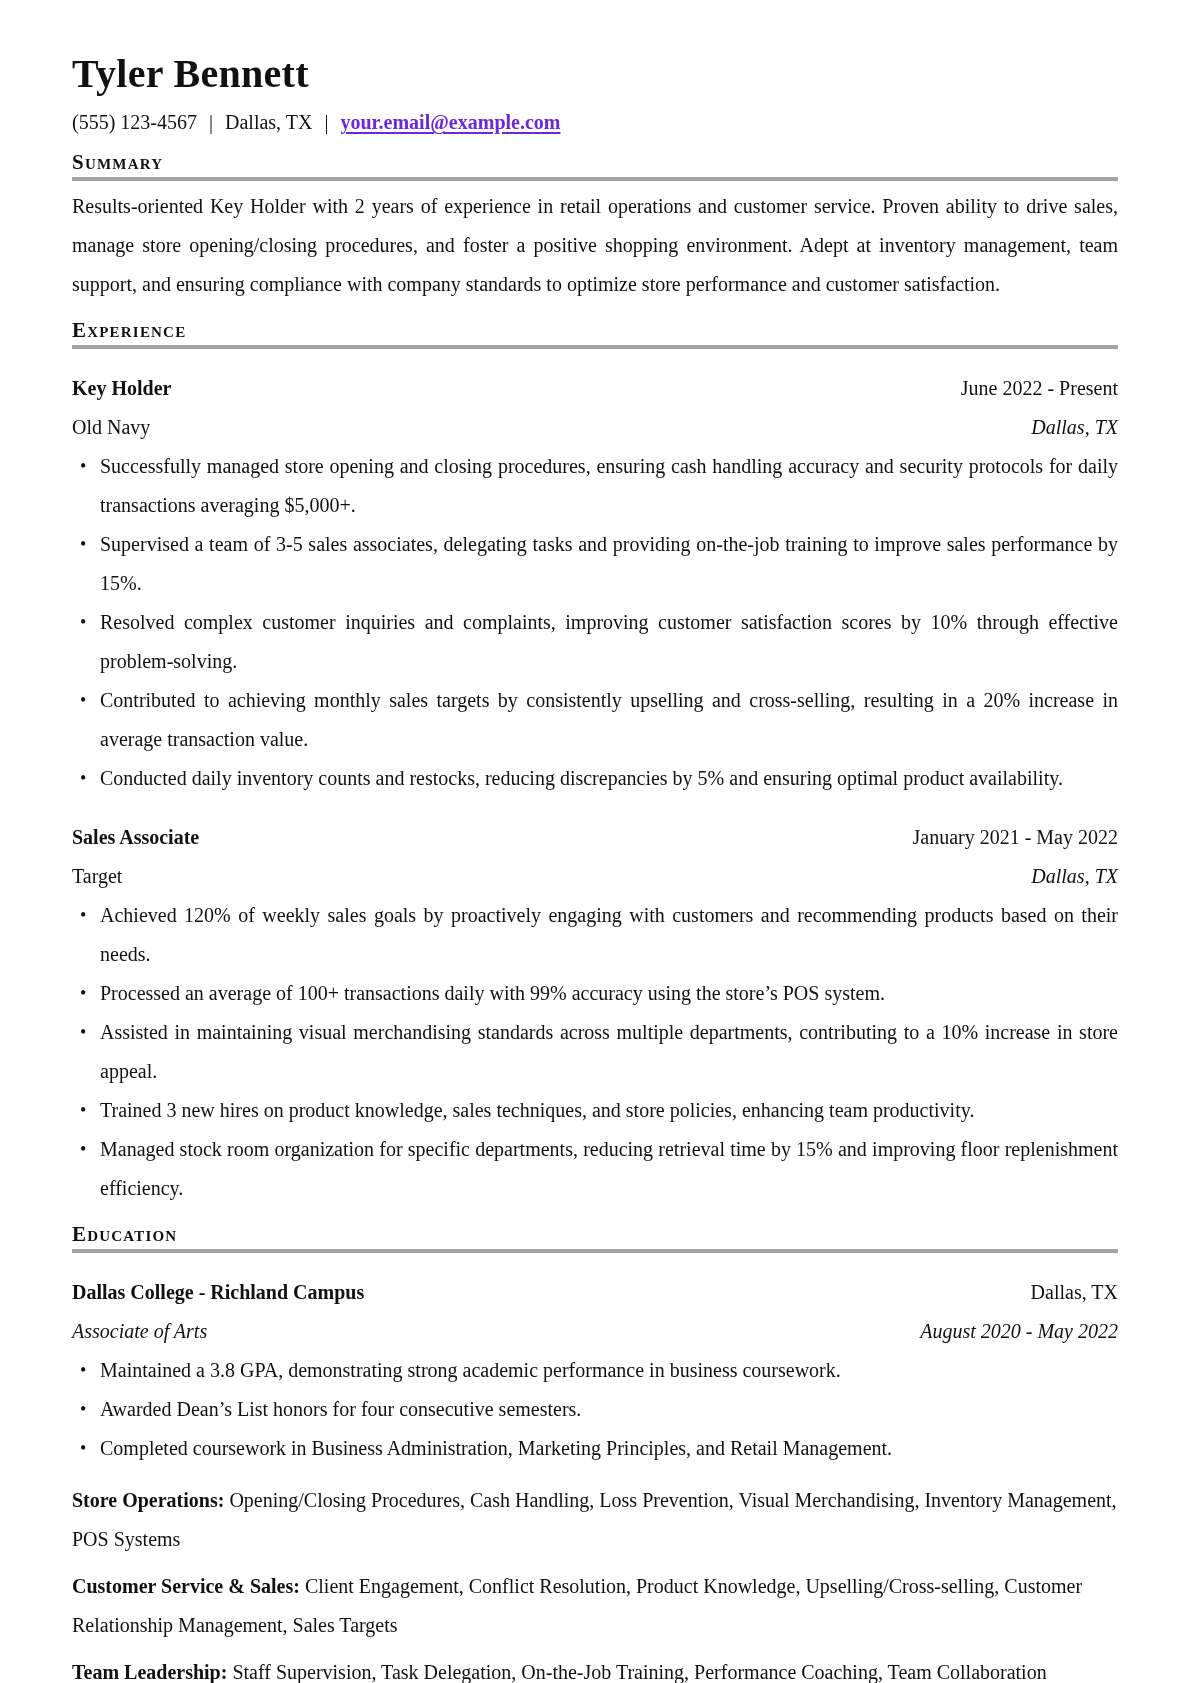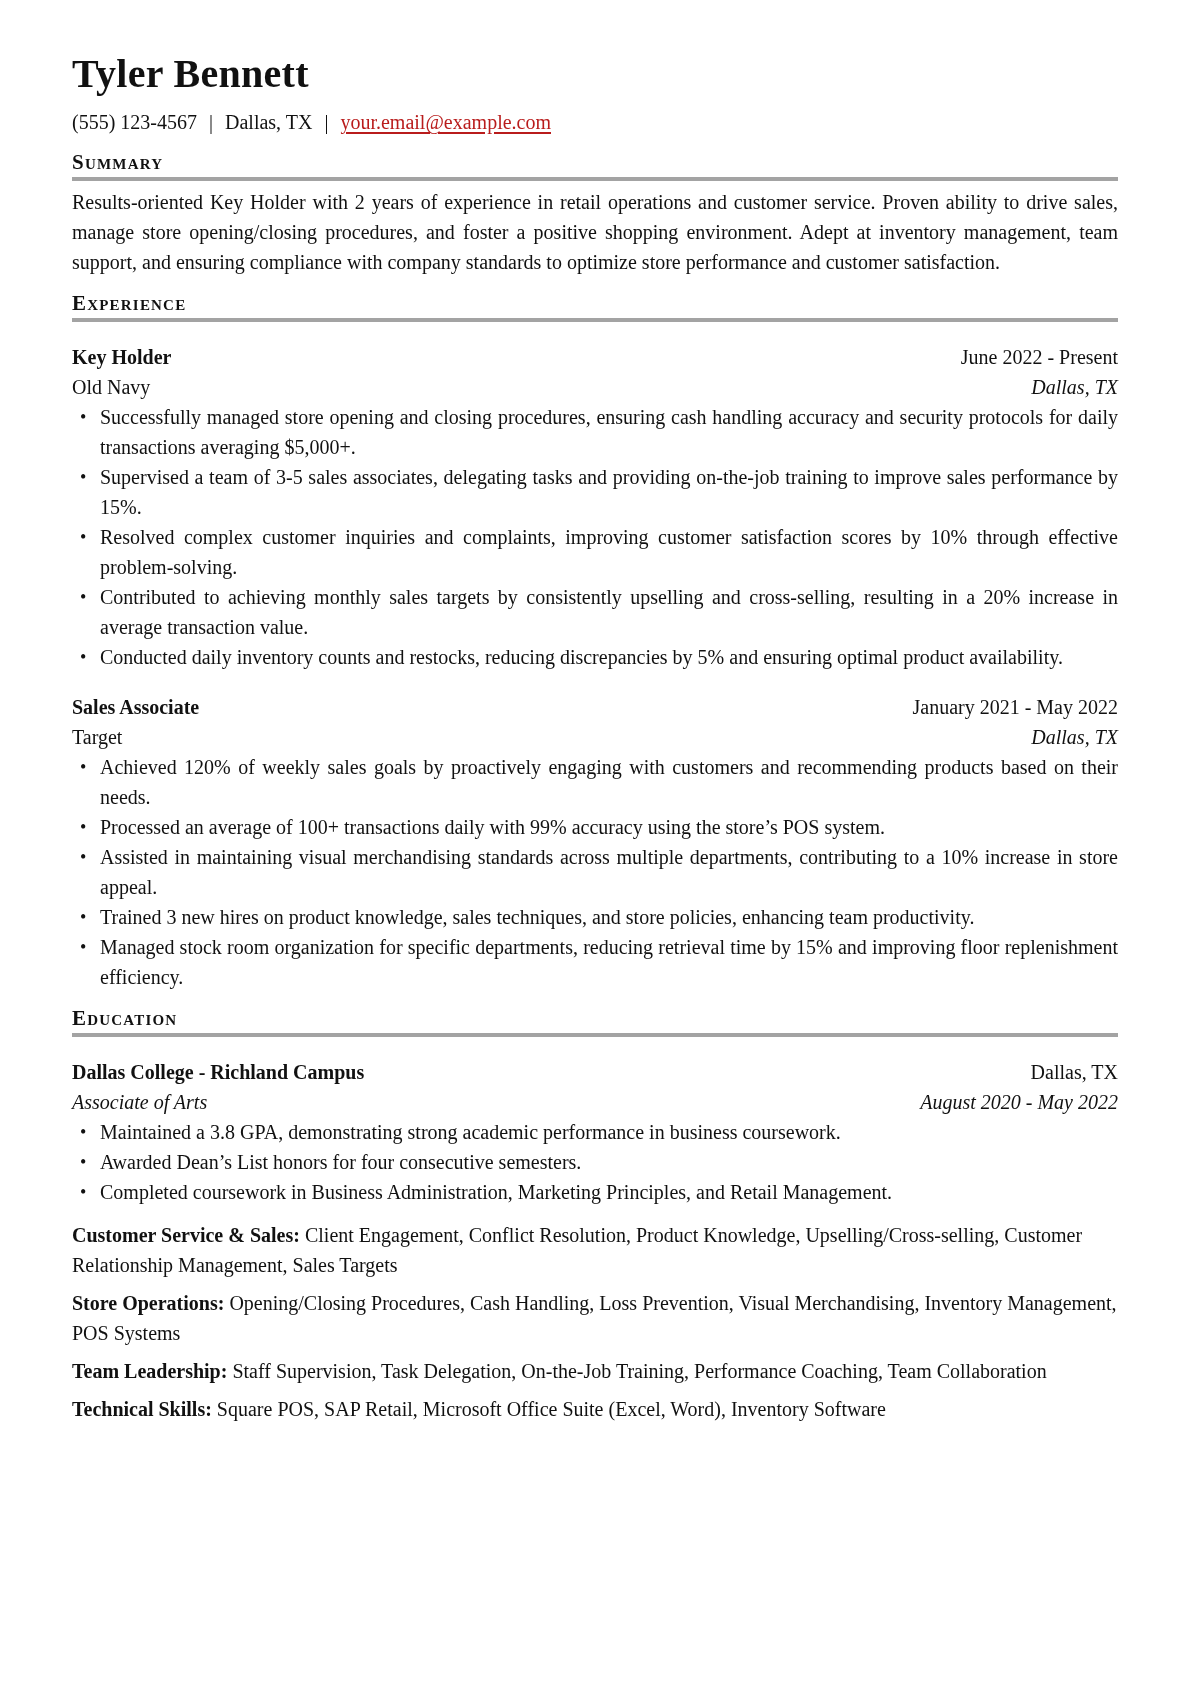--- a/index.html
+++ b/index.html
@@ -12,31 +12,31 @@
   .name {
     font-family: "Liberation Serif", serif;
     font-weight: bold; font-size: 40px; line-height: 48px; margin: 0;
     letter-spacing: 0.3px;
   }
   .contact {
     font-family: "Liberation Serif", serif;
     font-size: 20px; line-height: 28px; margin-top: 10px; white-space: nowrap;
   }
   .contact .sep { margin: 0 12px; }
-  .contact a { color: #b91c1c; text-decoration: underline; text-underline-offset: 3px; }
+  .contact a { color: #6d28d9; text-decoration: underline; text-underline-offset: 3px; font-weight: bold; }
   .section { margin-top: 13px; }
   .section-title {
     font-family: "Liberation Serif", serif;
     font-weight: bold; font-size: 21px; font-variant: small-caps;
     letter-spacing: 1.2px; line-height: 26px; margin: 0;
     padding-bottom: 2px; border-bottom: 4px solid #a3a3a3;
   }
   .body-text {
     font-family: "Liberation Serif", serif;
-    font-size: 20px; line-height: 30px;
+    font-size: 20px; line-height: 39px;
   }
   .summary { margin-top: 6px; text-align: justify; }
   .entry { margin-top: 20px; font-family: Liberation Serif, serif; }
   .entry-row { display: flex; justify-content: space-between; }
   .entry-title { font-weight: bold; }
   .ital { font-style: italic; }
   ul.bullets { list-style: none; margin: 0; padding: 0; }
   ul.bullets li { position: relative; padding-left: 28px; text-align: justify; }
   ul.bullets li::before {
     content: "\2022"; position: absolute; left: 8px; top: 0; font-size: 18px;
@@ -113,24 +113,24 @@
       <ul class="bullets">
         <li>Maintained a 3.8 GPA, demonstrating strong academic performance in business coursework.</li>
         <li>Awarded Dean’s List honors for four consecutive semesters.</li>
         <li>Completed coursework in Business Administration, Marketing Principles, and Retail Management.</li>
       </ul>
     </div>
   </div>
 
   <div class="section">
     <div class="skill body-text">
-      <b>Customer Service &amp; Sales:</b> <span>Client Engagement, Conflict Resolution, Product Knowledge, Upselling/Cross-selling, Customer Relationship Management, Sales Targets</span>
+      <b>Store Operations:</b> <span>Opening/Closing Procedures, Cash Handling, Loss Prevention, Visual Merchandising, Inventory Management, POS Systems</span>
     </div>
     <div class="skill body-text">
-      <b>Store Operations:</b> <span>Opening/Closing Procedures, Cash Handling, Loss Prevention, Visual Merchandising, Inventory Management, POS Systems</span>
+      <b>Customer Service &amp; Sales:</b> <span>Client Engagement, Conflict Resolution, Product Knowledge, Upselling/Cross-selling, Customer Relationship Management, Sales Targets</span>
     </div>
     <div class="skill body-text">
       <b>Team Leadership:</b> <span>Staff Supervision, Task Delegation, On-the-Job Training, Performance Coaching, Team Collaboration</span>
     </div>
     <div class="skill body-text">
       <b>Technical Skills:</b> <span>Square POS, SAP Retail, Microsoft Office Suite (Excel, Word), Inventory Software</span>
     </div>
   </div>
 
 </div>

